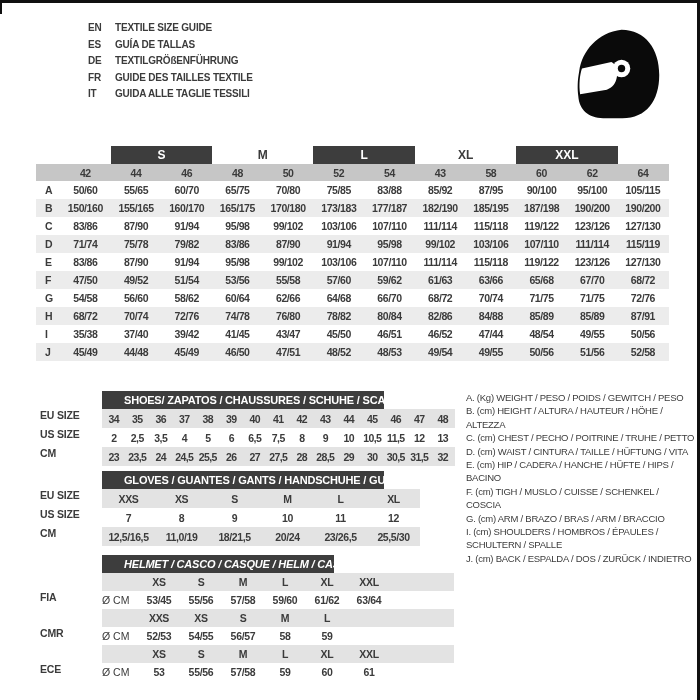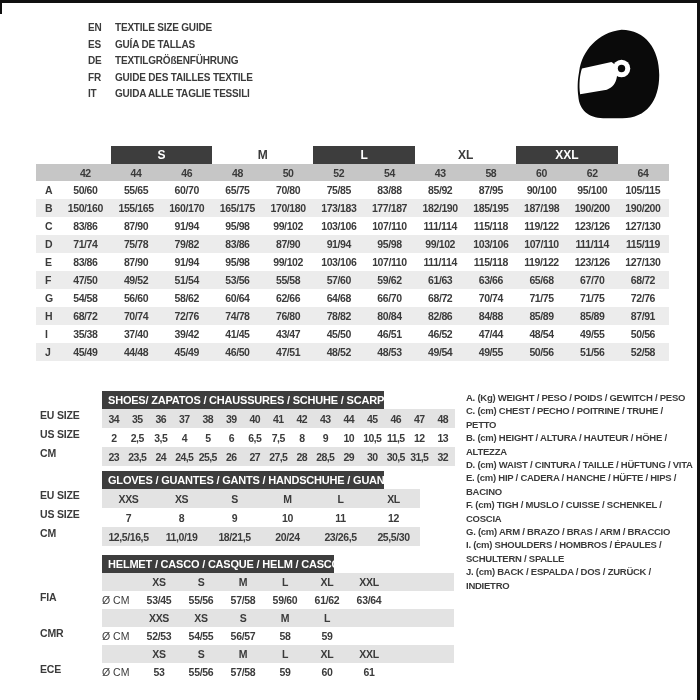--- a/index.html
+++ b/index.html
@@ -31,36 +31,36 @@
   .cell{width:50.7px;text-align:center;font-weight:bold;font-size:10.5px;letter-spacing:-0.4px;white-space:nowrap;}
   .data-row{display:flex;height:18px;align-items:center;}
   .data-row.alt{background:#ececec;}
 
   
   .sec{position:absolute;left:40px;}
   #shoes-sec{top:391px;}
   #gloves-sec{top:471px;}
   #helmet-sec{top:555px;}
   .sec-title{margin-left:62px;width:282px;height:18px;line-height:18px;background:#3d3d3d;color:#fff;
-    font-weight:bold;font-size:11px;padding-left:6px;box-sizing:border-box;letter-spacing:-0.2px;white-space:nowrap;}
-  #helmet-sec .sec-title{width:232px;}
+    font-weight:bold;font-size:11px;padding-left:22px;box-sizing:border-box;letter-spacing:-0.2px;white-space:nowrap;}
+  #helmet-sec .sec-title{width:232px;font-style:italic;}
   .sec-row{display:flex;height:19px;align-items:flex-start;}
   #helmet-sec .sec-row{height:18px;}
   .sec-label{width:62px;font-weight:bold;font-size:10.5px;letter-spacing:-0.2px;}
   .sec-cells{display:flex;align-items:center;height:100%;}
   .sec-cells.shaded{background:#e3e3e3;}
   .shoe-cell{width:23.5px;text-align:center;font-weight:bold;font-size:10.5px;letter-spacing:-0.6px;white-space:nowrap;}
   .glove-cell{width:53px;text-align:center;font-weight:bold;font-size:10.5px;letter-spacing:-0.4px;white-space:nowrap;}
   .helmet-cells{width:352px;}
   .unit-cell{width:36px;font-weight:normal;font-size:10.5px;white-space:nowrap;}
   .helm-cell{width:42px;text-align:center;font-weight:bold;font-size:10.5px;letter-spacing:-0.3px;white-space:nowrap;}
   .filler{flex:1;}
 
   
-  #legend{position:absolute;left:466px;top:391px;width:229px;font-weight:bold;font-size:9.5px;
+  #legend{position:absolute;left:466px;top:391px;width:229px;font-weight:normal;font-size:9.5px;
     line-height:13.4px;letter-spacing:-0.25px;}
 </style>
 </head>
 <body>
 
 <div class="top-border"></div>
 <div class="right-border"></div>
 <div class="left-notch"></div>
 
 <div id="langs">
@@ -457,21 +457,21 @@
           <div class="helm-cell">60</div>
           <div class="helm-cell">61</div>
           <div class="filler"></div>
         </div>
       </div>
     </div>
 </div>
 
 <div id="legend">
     <div class="legend-line">A. (Kg) WEIGHT / PESO / POIDS / GEWITCH / PESO</div>
+    <div class="legend-line">B. (cm) HEIGHT / ALTURA / HAUTEUR / HÖHE / ALTEZZA</div>
     <div class="legend-line">C. (cm) CHEST / PECHO / POITRINE / TRUHE / PETTO</div>
-    <div class="legend-line">B. (cm) HEIGHT / ALTURA / HAUTEUR / HÖHE / ALTEZZA</div>
     <div class="legend-line">D. (cm) WAIST / CINTURA / TAILLE / HÜFTUNG / VITA</div>
     <div class="legend-line">E. (cm) HIP / CADERA / HANCHE / HÜFTE / HIPS /  BACINO</div>
     <div class="legend-line">F. (cm) TIGH / MUSLO / CUISSE / SCHENKEL / COSCIA</div>
     <div class="legend-line">G. (cm) ARM  / BRAZO / BRAS / ARM / BRACCIO</div>
     <div class="legend-line">I.  (cm) SHOULDERS / HOMBROS / ÉPAULES / SCHULTERN / SPALLE</div>
     <div class="legend-line">J. (cm) BACK / ESPALDA / DOS / ZURÜCK / INDIETRO</div>
   </div>
 
 </body></html>

